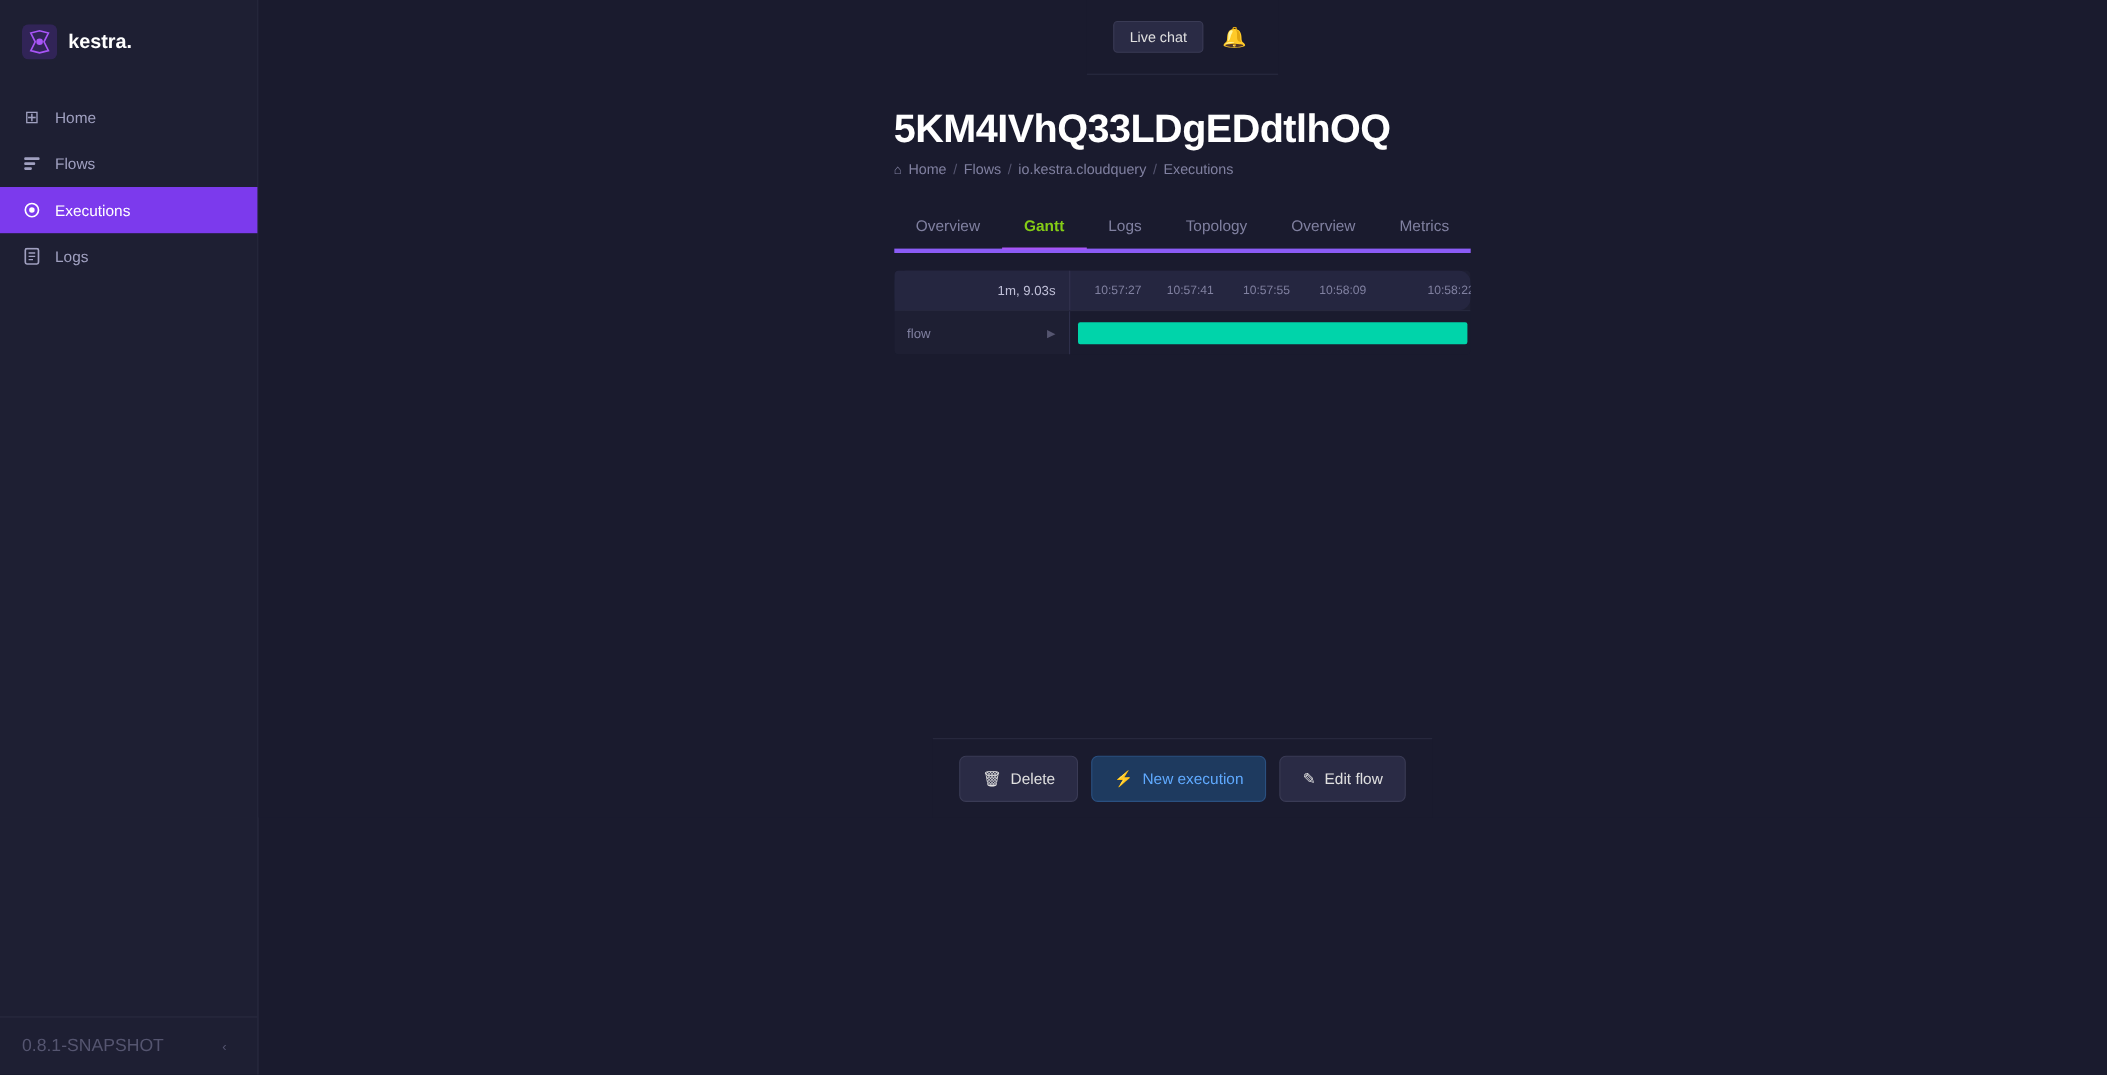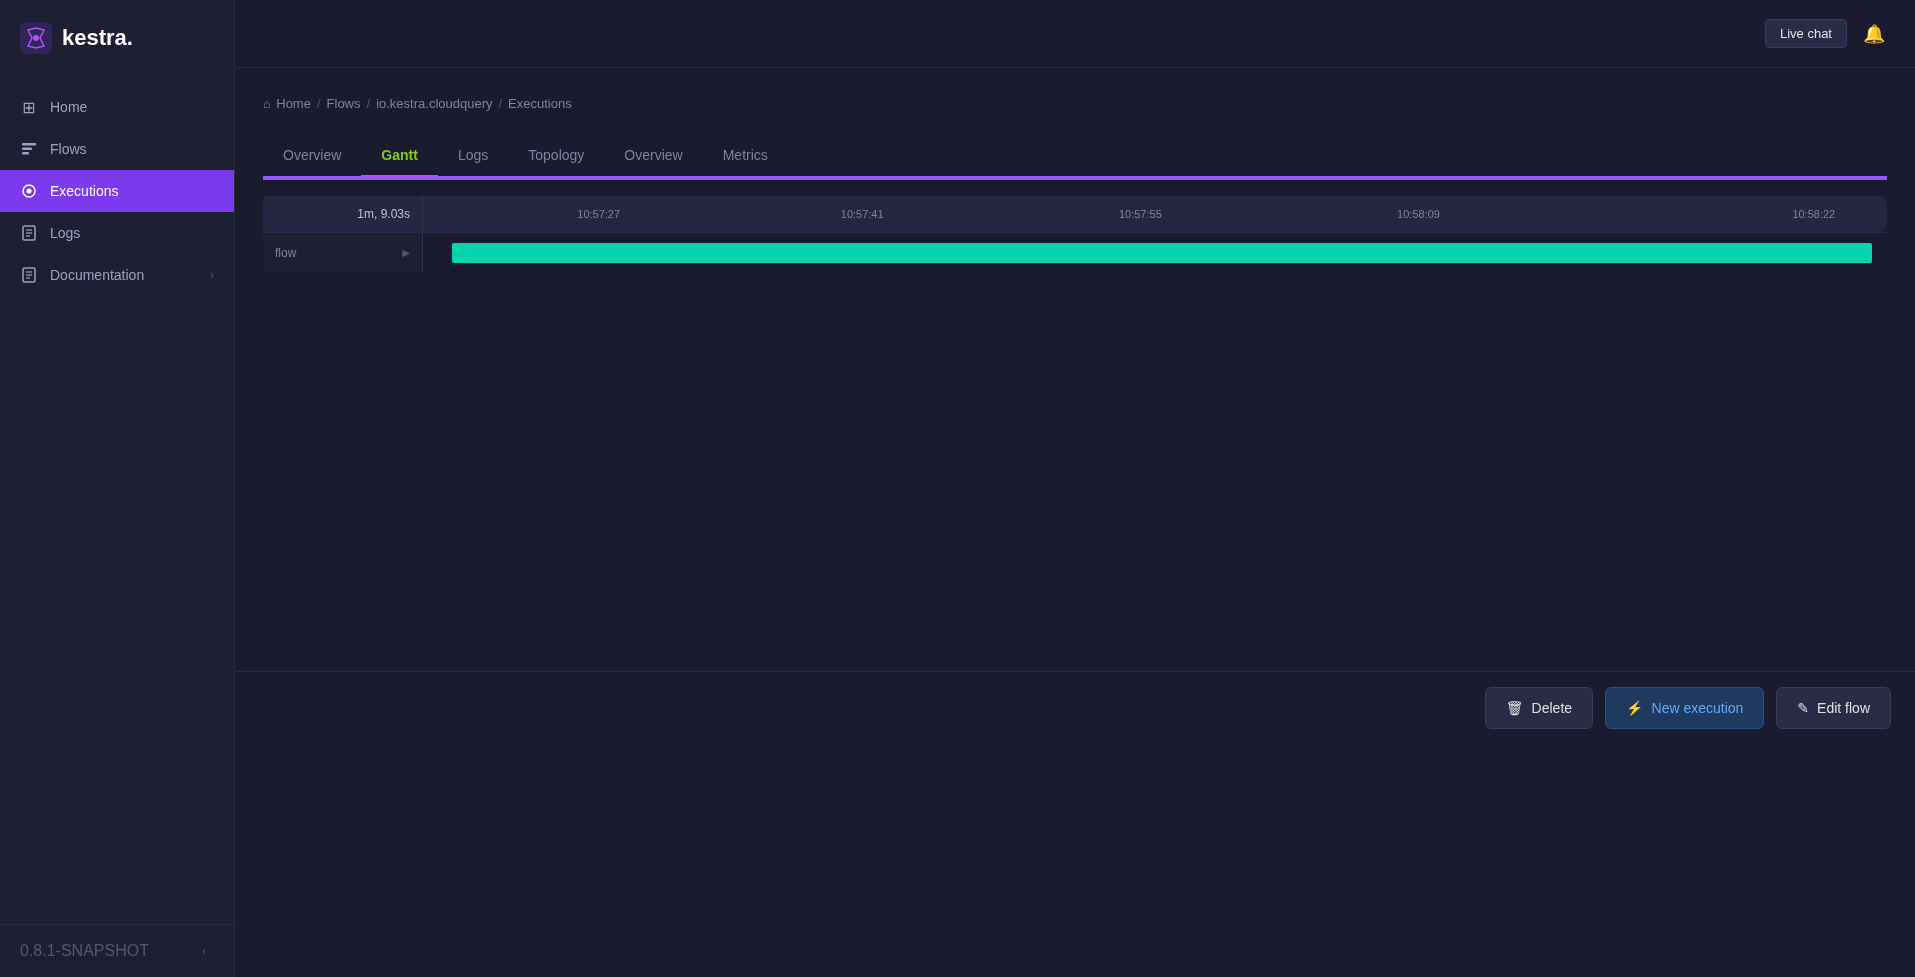--- a/index.html
+++ b/index.html
@@ -30,21 +30,21 @@
       align-items: center;
       gap: 10px;
     }
 
     .logo-icon {
       width: 32px;
       height: 32px;
     }
 
     .logo-text {
-      font-size: 22px;
+      font-size: 18px;
       font-weight: 700;
       color: #ffffff;
     }
 
     .sidebar-nav {
       flex: 1;
       padding: 10px 0;
     }
 
     .nav-item {
@@ -111,20 +111,21 @@
     }
 
     
     .main {
       flex: 1;
       display: flex;
       flex-direction: column;
       height: 743px;
       background: #1a1b2e;
       overflow: hidden;
+      align-items: center;
     }
 
     
     .topbar {
       display: flex;
       align-items: center;
       justify-content: flex-end;
       padding: 14px 24px;
       background: #1a1b2e;
       border-bottom: 1px solid #2a2b40;
@@ -414,54 +415,41 @@
       <span class="icon">
         <svg width="16" height="16" viewBox="0 0 16 16" fill="currentColor">
           <rect x="2" y="1" width="12" height="14" rx="1.5" fill="none" stroke="currentColor" stroke-width="1.5"></rect>
           <line x1="5" y1="5" x2="11" y2="5" stroke="currentColor" stroke-width="1.2"></line>
           <line x1="5" y1="8" x2="11" y2="8" stroke="currentColor" stroke-width="1.2"></line>
           <line x1="5" y1="11" x2="9" y2="11" stroke="currentColor" stroke-width="1.2"></line>
         </svg>
       </span>
       <span>Logs</span>
     </div>
-    <div class="nav-item nav-item-docs">
-      <div class="nav-item-docs-left">
-        <span class="icon">
-          <svg width="16" height="16" viewBox="0 0 16 16" fill="currentColor">
-            <rect x="2" y="1" width="12" height="14" rx="1.5" fill="none" stroke="currentColor" stroke-width="1.5"></rect>
-            <line x1="5" y1="5" x2="11" y2="5" stroke="currentColor" stroke-width="1.2"></line>
-            <line x1="5" y1="8" x2="11" y2="8" stroke="currentColor" stroke-width="1.2"></line>
-            <line x1="5" y1="11" x2="9" y2="11" stroke="currentColor" stroke-width="1.2"></line>
-          </svg>
-        </span>
-        <span>Documentation</span>
-      </div>
-      <span style="font-size:12px;color:#555570;">›</span>
-    </div>
   </nav>
 
   <div class="sidebar-footer">
     <span class="version-text">0.8.1-SNAPSHOT</span>
     <span class="collapse-btn">‹</span>
   </div>
 </div>
 
 <div class="main">
 
   <div class="topbar">
     <div class="topbar-actions">
       <button class="live-chat-btn">Live chat</button>
       <button class="notif-btn">
         <span>🔔</span>
       </button>
     </div>
   </div>
 
   <div class="page-content">
+    <h1 class="page-title">5KM4IVhQ33LDgEDdtlhOQ</h1>
 
     <div class="breadcrumb">
       <span class="breadcrumb-home-icon">⌂</span>
       <span class="breadcrumb-link">Home</span>
       <span class="breadcrumb-separator">/</span>
       <span class="breadcrumb-link">Flows</span>
       <span class="breadcrumb-separator">/</span>
       <span class="breadcrumb-link">io.kestra.cloudquery</span>
       <span class="breadcrumb-separator">/</span>
       <span class="breadcrumb-link">Executions</span>

